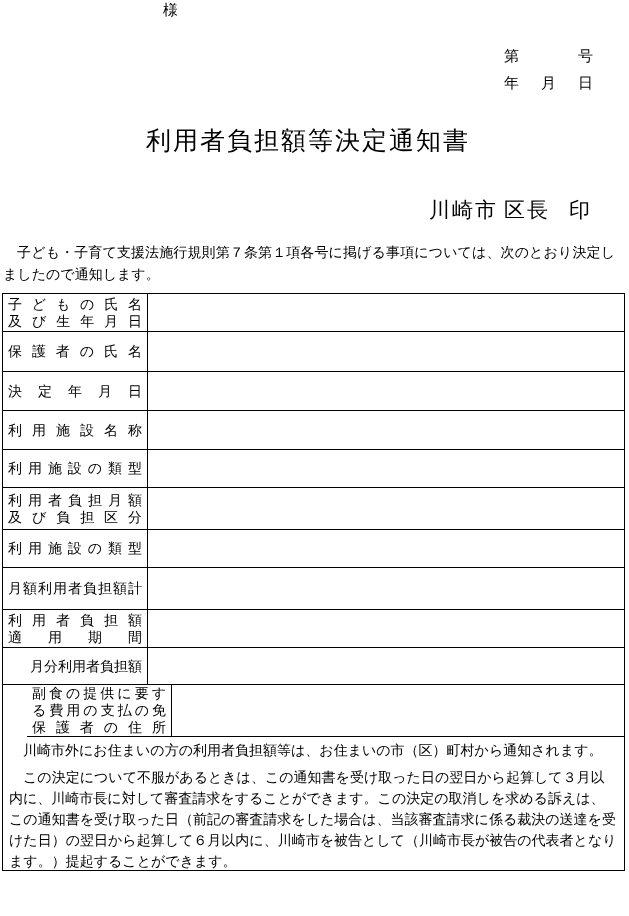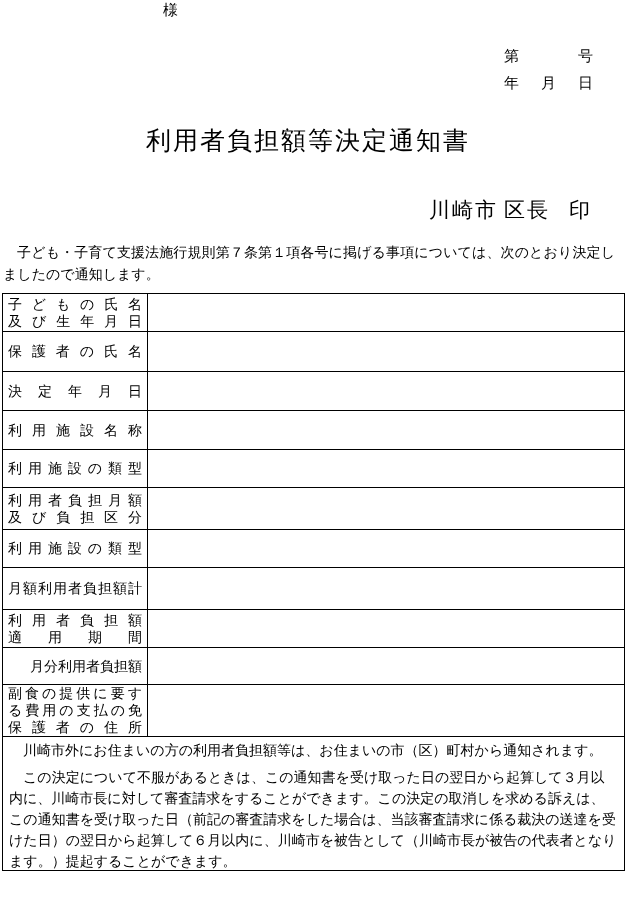--- a/index.html
+++ b/index.html
@@ -197,21 +197,21 @@
             <div class="labline">適用期間</div>
           </div>
           <div class="tvalue"></div>
         </div>
         <div class="trow" style="height: 37px;">
           <div class="tlabel">
             <div class="labline right">月分利用者負担額</div>
           </div>
           <div class="tvalue"></div>
         </div>
-        <div class="trow" style="height: 52px;">
+        <div class="trow" style="height: 52px; margin-left: 24px;">
           <div class="tlabel">
             <div class="labline">副食の提供に要す</div>
             <div class="labline">る費用の支払の免</div>
             <div class="labline">保護者の住所</div>
           </div>
           <div class="tvalue"></div>
         </div>
       </div>
     <div class="notes">
       <div class="para1">　川崎市外にお住まいの方の利用者負担額等は、お住まいの市（区）町村から通知されます。</div>

